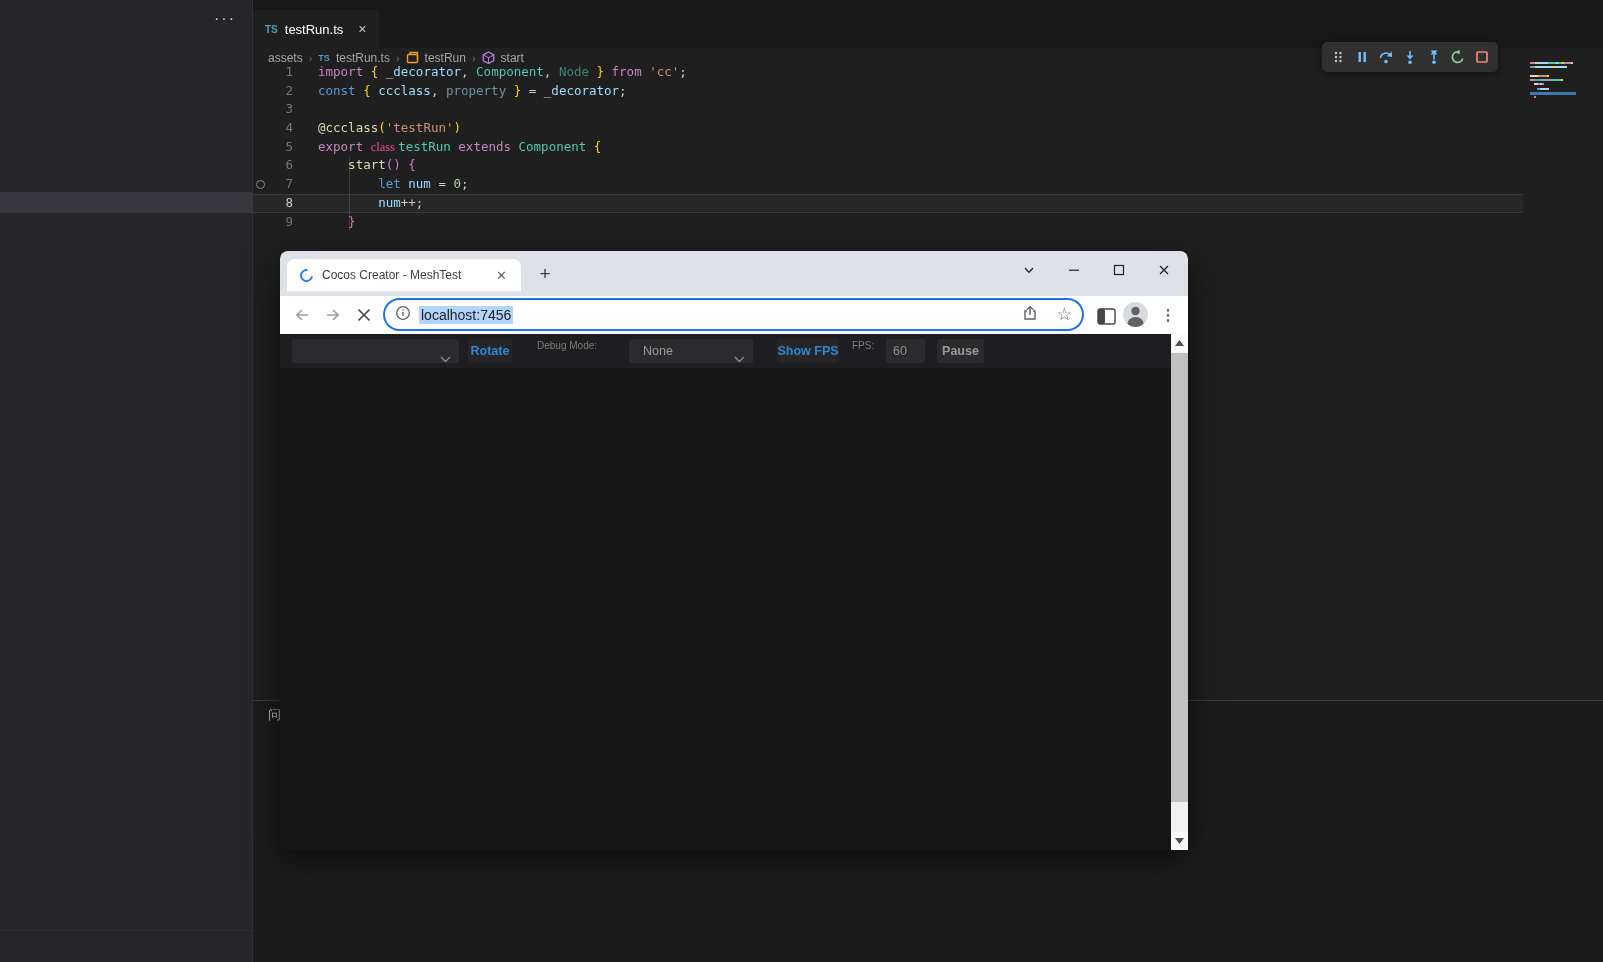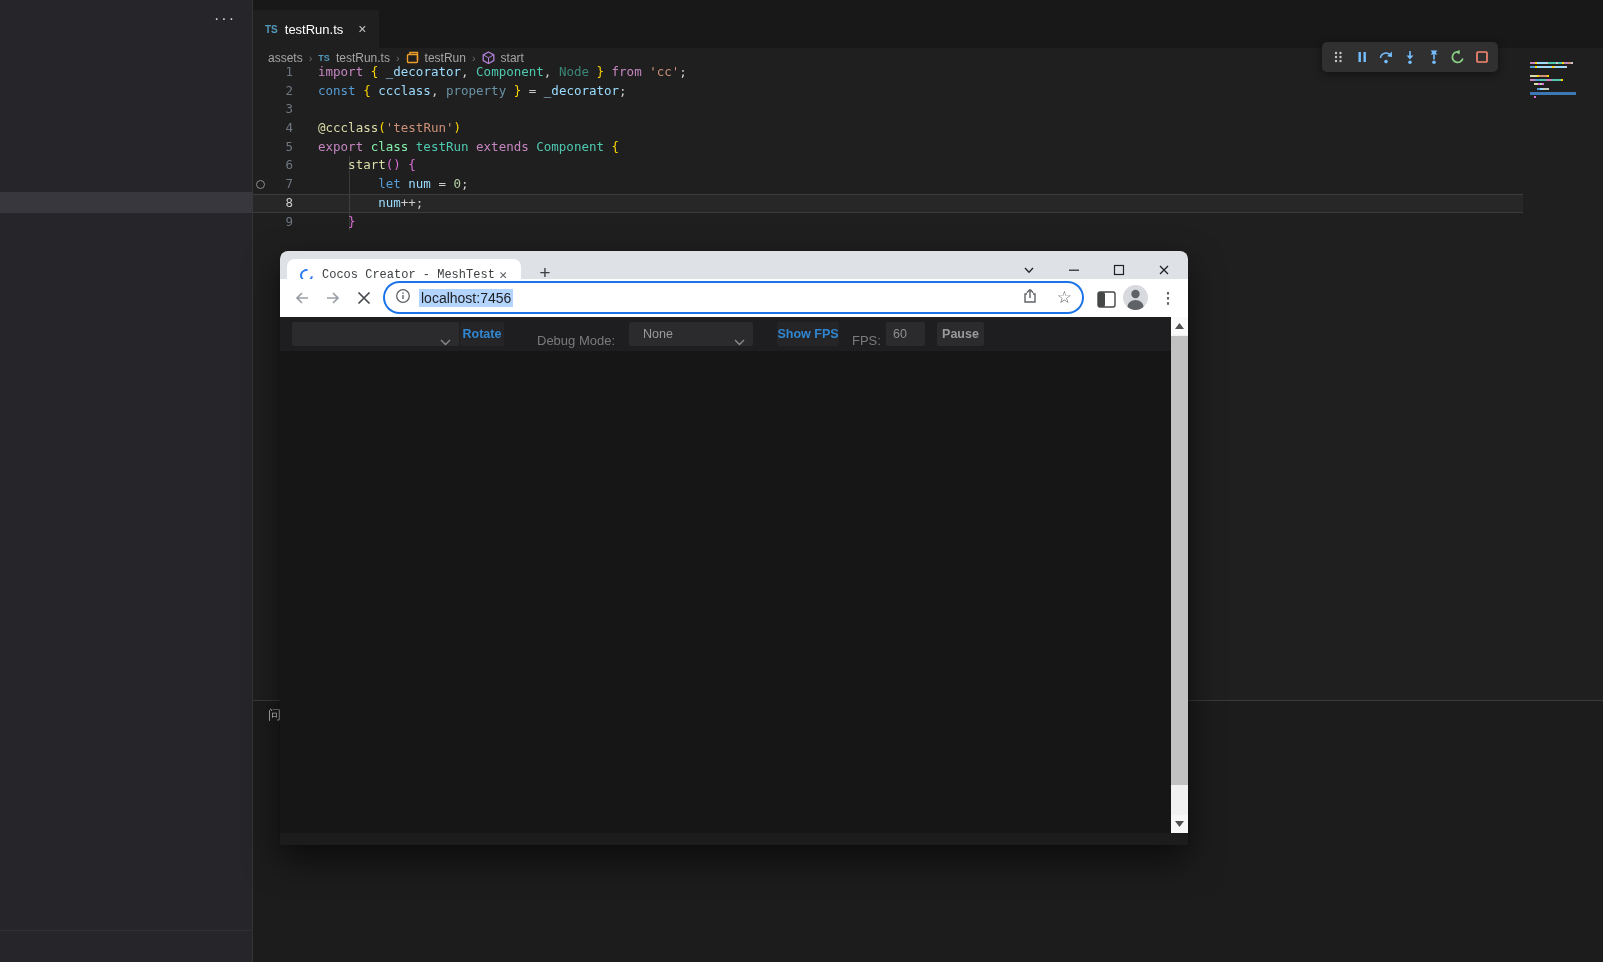--- a/index.html
+++ b/index.html
@@ -53,21 +53,21 @@
                border-top:1px solid #3a3a3a; z-index:1; }
   .problems-partial { position:absolute; left:15px; top:5px; color:#bfbfbf; font-size:13px; }
   .filter { position:absolute; left:1030px; top:3px; width:317px; height:23px; background:#313131;
             border:1px solid #3c3c3c; border-radius:2px; color:#ccc; font-size:12px; padding:0 8px;
             outline:none; }
   .filter::placeholder { color:#8b8b8b; }
 
   
   .bw { position:absolute; left:280px; top:251px; width:908px; height:594px; z-index:10;
         box-shadow:0 14px 34px rgba(0,0,0,.6), 0 0 1px rgba(0,0,0,.5); border-radius:8px 8px 0 0; }
-  .bw-tabstrip { position:relative; height:28px; background:#dee1e6; border-radius:8px 8px 0 0;font-family:Liberation Mono, monospace; }
+  .bw-tabstrip { position:relative; height:45px; background:#dee1e6; border-radius:8px 8px 0 0; }
   .bw-tab { position:absolute; left:7px; top:8px; width:234px; height:32px; background:#fff;
             border-radius:8px 8px 0 0; display:flex; align-items:center; padding:0 10px; cursor:pointer; }
   .favicon { width:13px; height:13px; border-radius:50%; border:2.5px solid #2e7cf0;
              border-right-color:transparent; transform:rotate(-35deg); margin:0 9px 0 3px; flex:0 0 auto; }
   .bw-tab-title { font-size:12px; color:#3c4043; flex:1 1 auto; white-space:nowrap; overflow:hidden; }
   .bw-tab-close { color:#5f6368; font-size:13px; padding:2px 4px; cursor:pointer; }
   .bw-newtab { position:absolute; left:252px; top:10px; width:26px; height:26px; display:flex;
                align-items:center; justify-content:center; font-size:19px; color:#3c4043;
                border-radius:50%; cursor:pointer; }
   .bw-ctls { position:absolute; right:2px; top:0; height:38px; display:flex; }
@@ -88,21 +88,21 @@
   .bw-content { position:relative; height:516px; background:#161616; overflow:hidden; }
   .pv-toolbar { position:absolute; left:0; top:0; right:17px; height:34px; background:#1e1e20; }
   .pv-sel { position:absolute; top:5px; height:24px; background:#2b2b2d; border-radius:2px;
             display:flex; align-items:center; cursor:pointer; }
   .pv-chev { position:absolute; right:8px; top:10px; }
   .pv-btn { position:absolute; top:5px; height:24px; background:#252527; border-radius:2px;
             display:flex; align-items:center; justify-content:center; font-size:12.5px;
             font-weight:bold; cursor:pointer; }
   .pv-blue { color:#3186d1; }
   .pv-gray { color:#9a9a9a; }
-  .pv-label { position:absolute; top:16px; font-size:13px; color:#7b7b7b; }
+  .pv-label { position:absolute; top:6px; font-size:10px; color:#7b7b7b; }
   .pv-input { position:absolute; top:5px; height:24px; background:#2b2b2d; border-radius:2px;
               color:#8f8f8f; font-size:12.5px; display:flex; align-items:center; padding-left:7px; }
 
   .bw-scrollbar { position:absolute; right:0; top:0; width:17px; height:516px; background:#f1f1f1; }
   .sb-btn { position:absolute; left:0; width:17px; height:18px; background:#fafafa; display:flex;
             align-items:center; justify-content:center; cursor:pointer; }
   .sb-thumb { position:absolute; left:0; top:19px; width:17px; height:449px; background:#c1c1c1; cursor:grab; }
 </style>
 </head>
 <body>
@@ -152,21 +152,21 @@
         <div class="code-line">
           <span class="gutter">3</span>
           <span class="ctext"></span>
         </div>
         <div class="code-line">
           <span class="gutter">4</span>
           <span class="ctext"><span style="color: rgb(220, 220, 170);">@ccclass</span><span style="color: rgb(255, 215, 0);">(</span><span style="color: rgb(206, 145, 120);">'testRun'</span><span style="color: rgb(255, 215, 0);">)</span></span>
         </div>
         <div class="code-line">
           <span class="gutter">5</span>
-          <span class="ctext"><span style="color: rgb(197, 134, 192);">export </span><span style="color: #86efac;">class </span><span style="color: rgb(78, 201, 176);">testRun</span><span style="color: rgb(197, 134, 192);"> extends </span><span style="color: rgb(78, 201, 176);">Component </span><span style="color: rgb(255, 215, 0);">{</span></span>
+          <span class="ctext"><span style="color: rgb(197, 134, 192);">export </span><span style="color: #ec4899; font-family: Liberation Serif, serif;">class </span><span style="color: rgb(78, 201, 176);">testRun</span><span style="color: rgb(197, 134, 192);"> extends </span><span style="color: rgb(78, 201, 176);">Component </span><span style="color: rgb(255, 215, 0);">{</span></span>
         </div>
         <div class="code-line">
           <span class="gutter">6</span>
           <span class="ctext"><span style="color: rgb(220, 220, 170);">    start</span><span style="color: rgb(218, 112, 214);">()</span><span style="color: rgb(204, 204, 204);"> </span><span style="color: rgb(218, 112, 214);">{</span></span>
         </div>
         <div class="code-line">
           <span class="gutter">7<i class="bp"></i></span>
           <span class="ctext"><span style="color: rgb(86, 156, 214);">        let </span><span style="color: rgb(156, 220, 254);">num </span><span style="color: rgb(204, 204, 204);">= </span><span style="color: rgb(181, 206, 168);">0</span><span style="color: rgb(204, 204, 204);">;</span></span>
         </div>
         <div class="code-line current">
@@ -344,21 +344,21 @@
 
     <div class="bw-content">
       <div class="pv-toolbar">
         <div class="pv-sel" style="left:12px;width:167px;">
           <span class="pv-chev">
             <svg width="11" height="7" fill="none">
                 <path d="M1 1 L5.5 5.5 L10 1" stroke="#8a8a8a" stroke-width="1.4"></path>
               </svg>
           </span>
         </div>
-        <div class="pv-btn pv-blue" style="left:180px;width:44px;">Rotate</div>
+        <div class="pv-btn pv-blue" style="left:188px;width:44px;">Rotate</div>
         <span class="pv-label" style="left:257px;">Debug Mode:</span>
         <div class="pv-sel" style="left:349px;width:124px;padding-left:14px;">
           <span class="pv-gray" style="font-size:12.5px;">None</span>
           <span class="pv-chev">
             <svg width="11" height="7" fill="none">
                 <path d="M1 1 L5.5 5.5 L10 1" stroke="#8a8a8a" stroke-width="1.4"></path>
               </svg>
           </span>
         </div>
         <div class="pv-btn pv-blue" style="left:497px;width:62px;">Show FPS</div>

